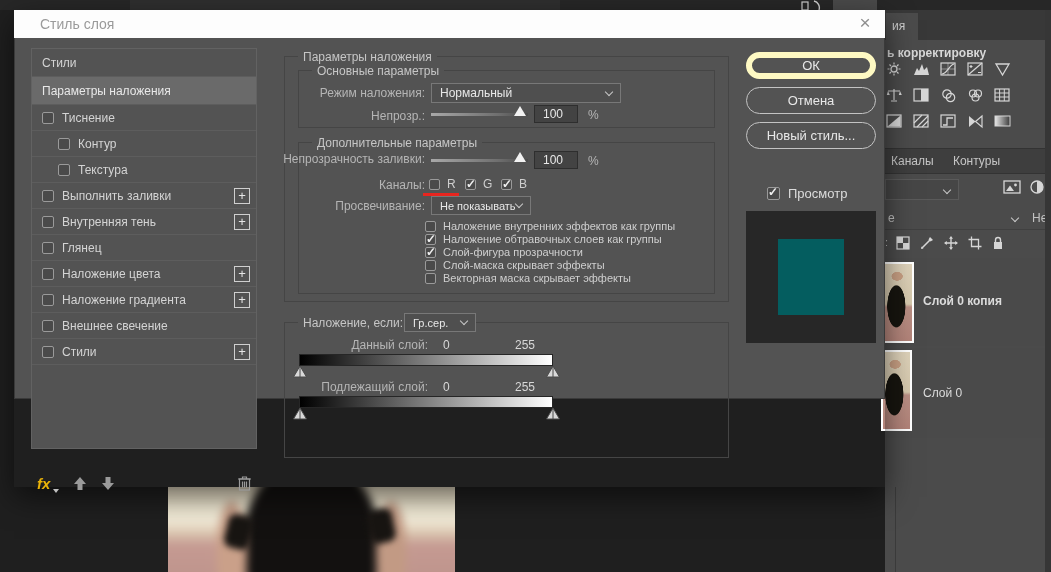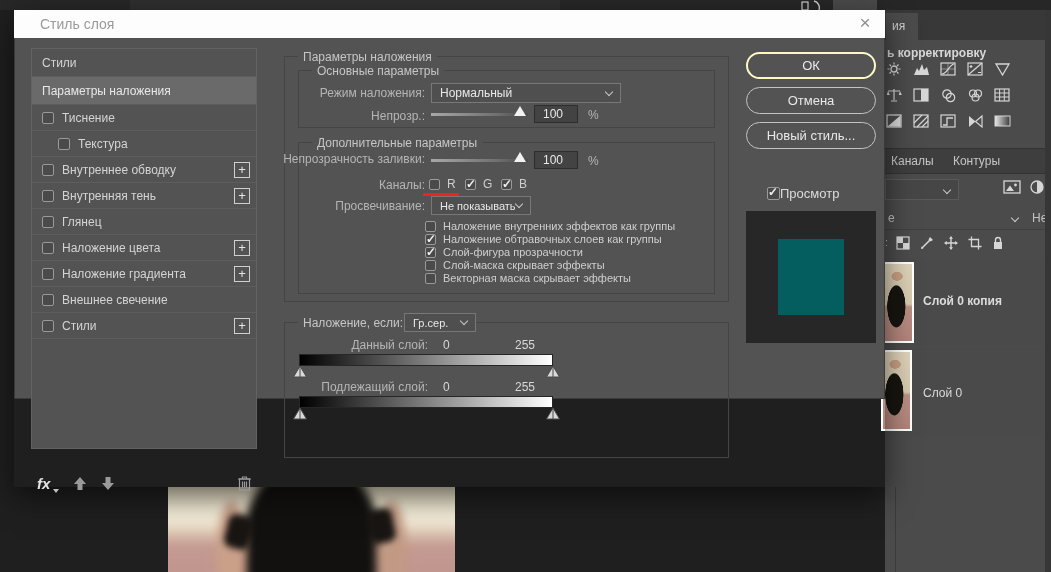--- a/index.html
+++ b/index.html
@@ -60,21 +60,21 @@
   .sb-item{position:relative;border-bottom:1px solid #5d5d5d;color:#d4d4d4;font-size:12px;display:flex;align-items:center;padding-left:10px;}
   .sb-plain{height:28px;}
   .sb-cb{height:26px;}
   .sb-sel{background:#6a6a6a;color:#e8e8e8;}
   .sb-ind{padding-left:26px;}
   .cb{display:inline-block;width:12px;height:12px;border:1px solid #9a9a9a;background:#4a4a4a;border-radius:2px;position:relative;flex:none;}
   .cb.ck::after{content:"✓";position:absolute;left:0px;top:-3px;color:#f0f0f0;font-size:12px;font-weight:bold;}
   .sb-cb .cb{margin-right:8px;}
   .plusbox{position:absolute;right:6px;top:50%;margin-top:-8px;width:16px;height:16px;border:1px solid #cfcfcf;color:#e6e6e6;font-size:13px;line-height:14px;text-align:center;}
   .sb-footer{left:16px;top:435px;width:226px;height:28px;}
-  .fx-lbl{position:absolute;left:6px;top:2px;color:#e5e5e5;font-size:15px;font-style:italic;font-weight:bold;}
+  .fx-lbl{position:absolute;left:6px;top:2px;color:#eab308;font-size:15px;font-style:italic;font-weight:bold;}
   .fx-caret{position:absolute;left:22px;top:16px;width:0;height:0;border-left:3px solid transparent;border-right:3px solid transparent;border-top:4px solid #c0c0c0;}
   .arrow{position:absolute;top:3px;width:14px;height:15px;}
   .trash{position:absolute;left:206px;top:2px;width:15px;height:16px;}
 
   
   .grp{border:1px solid #454545;}
   .legend{position:absolute;background:#535353;color:#c6c6c6;font-size:12px;padding:0 5px;white-space:nowrap;}
   .lbl{position:absolute;color:#b5b5b5;font-size:12px;text-align:right;white-space:nowrap;}
   .dd{position:absolute;background:#4f4f4f;border:1px solid #787878;color:#e8e8e8;font-size:12px;display:flex;align-items:center;padding:0 8px;justify-content:space-between;}
   .numin{position:absolute;width:44px;height:18px;background:#434343;border:1px solid #2e2e2e;color:#e8e8e8;font-size:12px;padding:1px 0 0 8px;}
@@ -82,22 +82,22 @@
   .thumb-tri{position:absolute;width:0;height:0;border-left:6px solid transparent;border-right:6px solid transparent;border-bottom:10px solid #f2f2f2;}
   .unit{position:absolute;color:#b5b5b5;font-size:12px;}
   .opt-row{position:absolute;display:flex;align-items:center;color:#cfcfcf;font-size:11px;gap:7px;}
   .opt-row .cb{width:11px;height:11px;}
   .red-line{position:absolute;height:3px;background:#e8251f;}
   .grad-bar{position:absolute;height:12px;border:1px solid #262626;background:linear-gradient(90deg,#000,#fff);}
   .bi-num{position:absolute;color:#d8d8d8;font-size:12px;}
 
   
   .btn{position:absolute;left:731px;width:130px;height:27px;border:1px solid #c3c3c3;border-radius:14px;color:#e8e8e8;font-size:13px;display:flex;align-items:center;justify-content:center;background:transparent;}
-  .btn.focus{border:2px solid #fef9c3;}
-  .preview-row{position:absolute;left:752px;top:148px;display:flex;align-items:center;gap:0;color:#dcdcdc;font-size:13px;}
+  .btn.focus{border:6px solid #fef9c3;}
+  .preview-row{position:absolute;left:752px;top:148px;display:flex;align-items:center;gap:8px;color:#dcdcdc;font-size:13px;}
   .swatch{position:absolute;left:731px;top:173px;width:130px;height:132px;background:#272727;}
   .swatch-in{position:absolute;left:32px;top:28px;width:66px;height:76px;background:#045d5f;}
 
   svg{display:block;}
 </style>
 </head>
 <body>
 
 <div class="screen">
 
@@ -319,25 +319,29 @@
           </div>
         <div class="sb-item sb-plain sb-sel">
             <span>Параметры наложения</span>
           </div>
         <div class="sb-item sb-cb">
             <span class="cb"></span>
             <span>Тиснение</span>
           </div>
         <div class="sb-item sb-cb sb-ind">
             <span class="cb"></span>
+            <span>Контур</span>
+          </div>
+        <div class="sb-item sb-cb sb-ind">
+            <span class="cb"></span>
             <span>Текстура</span>
           </div>
         <div class="sb-item sb-cb">
             <span class="cb"></span>
-            <span>Внутреннее обводку</span>
+            <span>Выполнить заливки</span>
             <span class="plusbox">+</span>
           </div>
         <div class="sb-item sb-cb">
             <span class="cb"></span>
             <span>Внутренняя тень</span>
             <span class="plusbox">+</span>
           </div>
         <div class="sb-item sb-cb">
             <span class="cb"></span>
             <span>Глянец</span>

